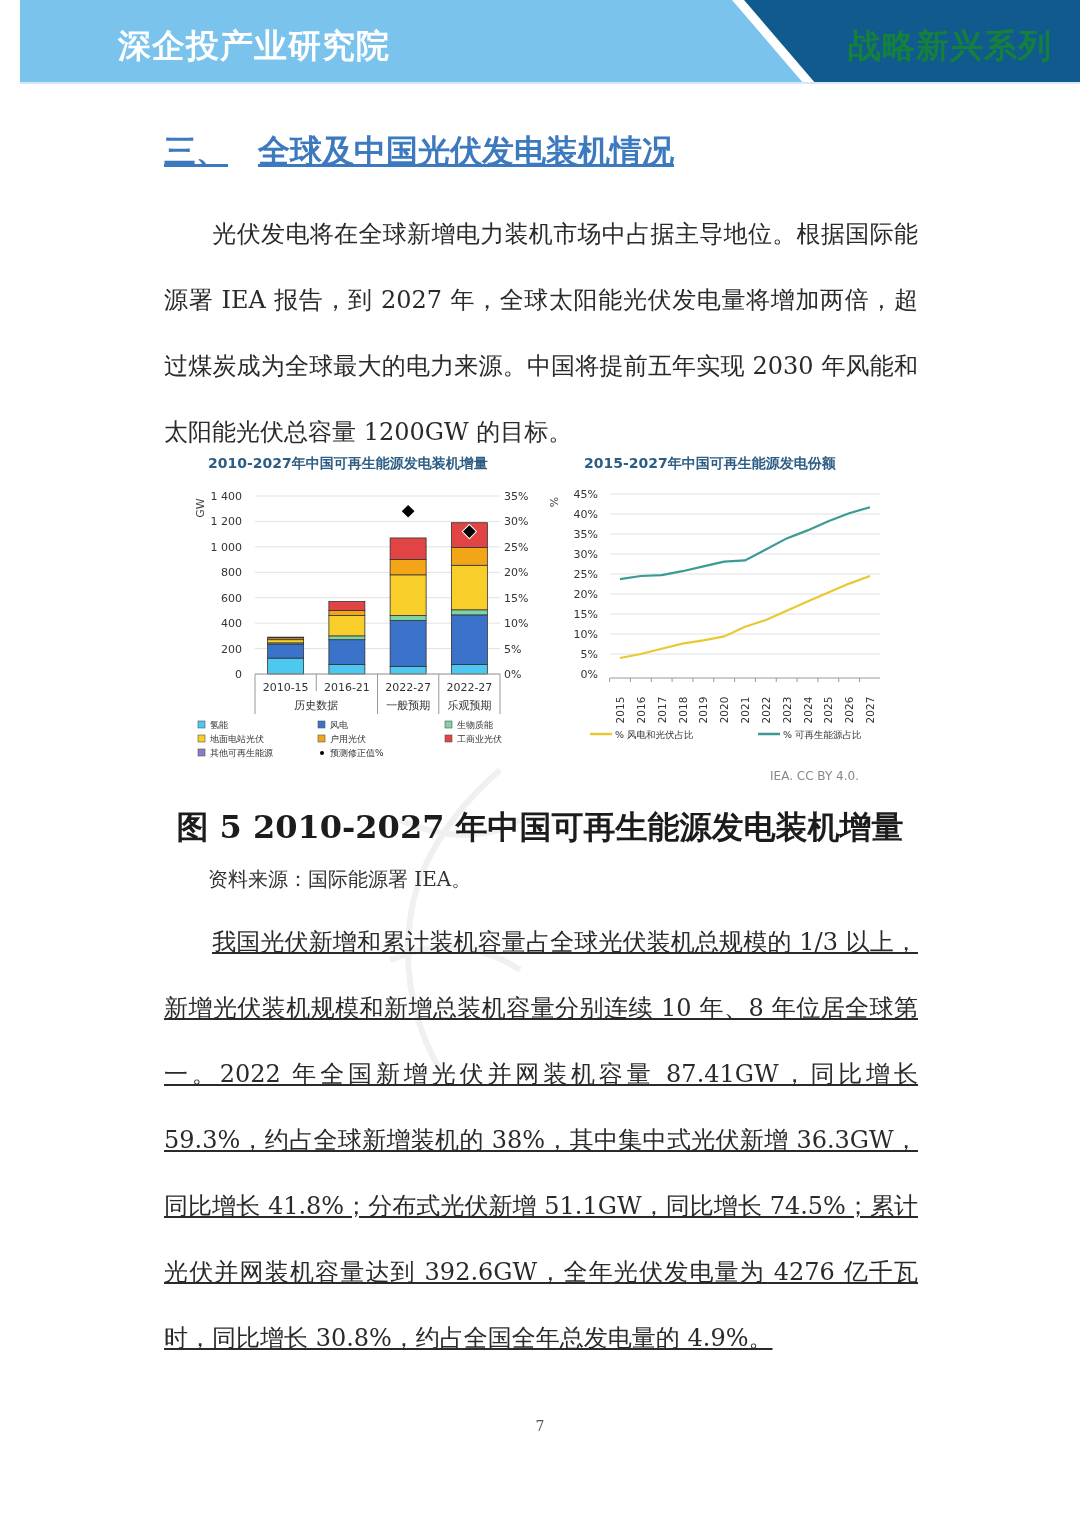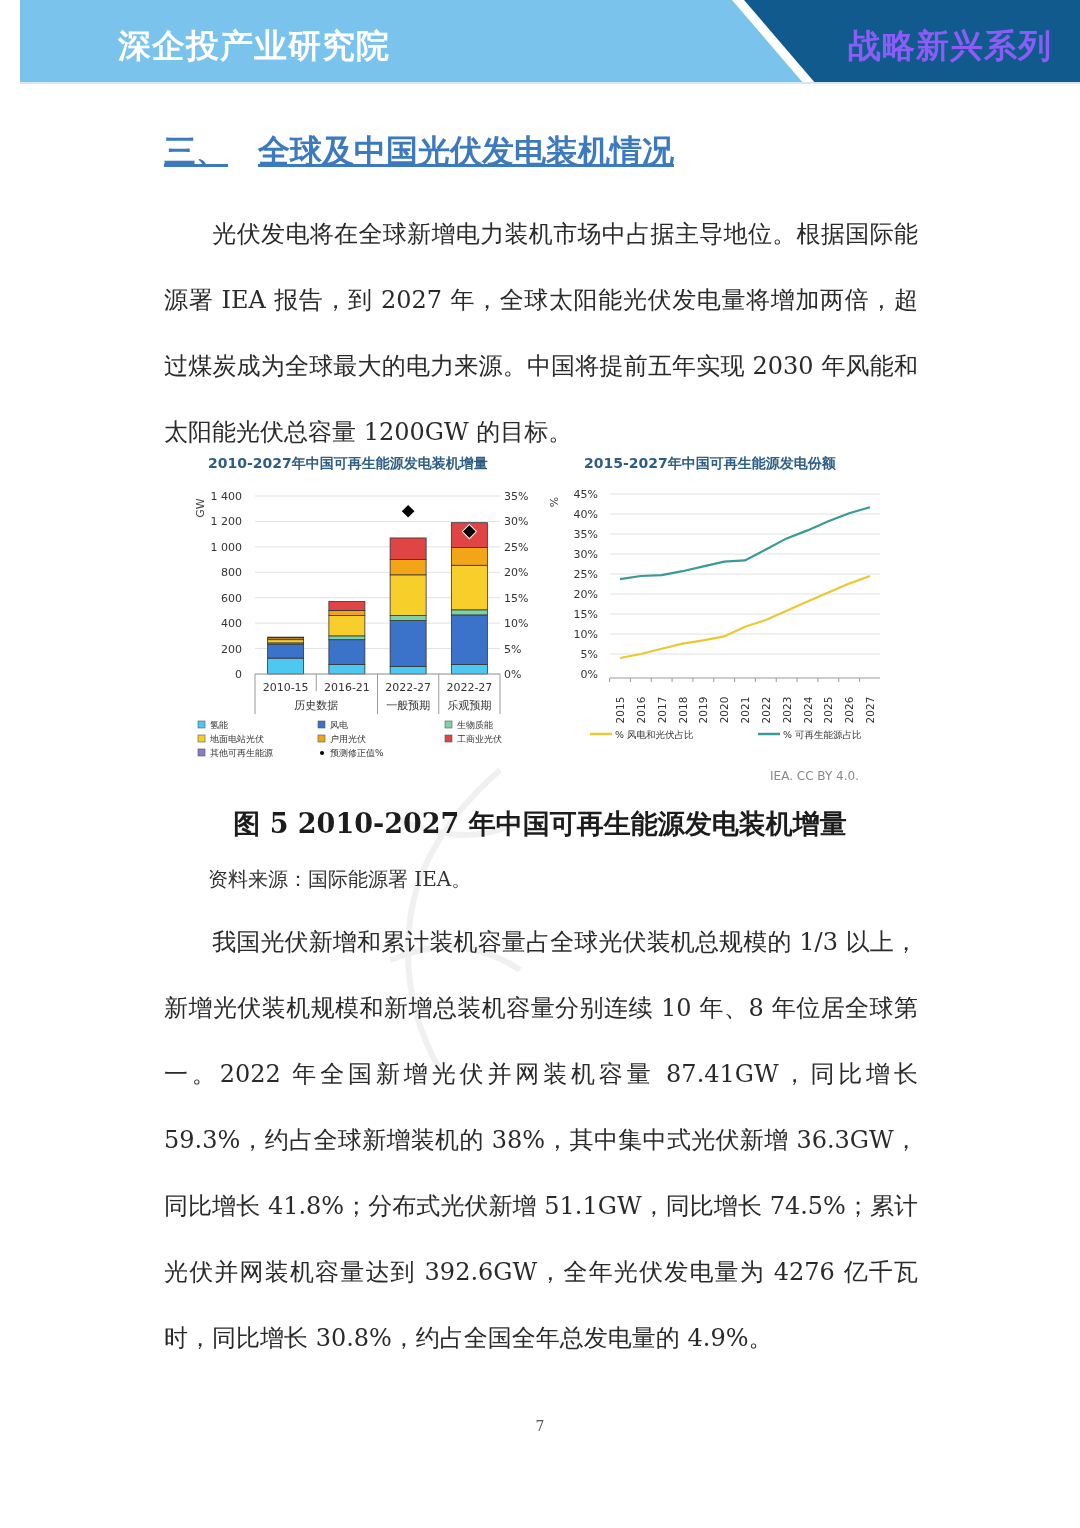--- a/index.html
+++ b/index.html
@@ -1,26 +1,26 @@
 <!DOCTYPE html>
 <html><head>
 <meta charset="utf-8">
 <style>
   * { box-sizing: border-box; margin: 0; padding: 0; }
   body { width: 1080px; height: 1528px; background: #ffffff; font-family: "DejaVu Serif", "Liberation Serif", serif; color: #222; position: relative; overflow: hidden; }
   .header { position: absolute; left: 0; top: 0; width: 1080px; height: 84px; margin-left: 20px; }
   .header svg { position: absolute; left: 0; top: 0; }
   .header .org { position: absolute; left: 98px; top: 24px; font-family: "DejaVu Sans", "Liberation Sans", sans-serif; font-weight: bold; font-size: 33px; color: #ffffff; letter-spacing: 1px; }
-  .header .series { position: absolute; left: 828px; top: 24px; font-family: "DejaVu Sans", "Liberation Sans", sans-serif; font-weight: bold; font-size: 33px; color: #8b5cf6; letter-spacing: 1px; }
+  .header .series { position: absolute; left: 828px; top: 24px; font-family: "DejaVu Sans", "Liberation Sans", sans-serif; font-weight: bold; font-size: 33px; color: #15803d; letter-spacing: 1px; }
   .section-title { position: absolute; left: 164px; top: 130px; font-family: "DejaVu Sans", "Liberation Sans", sans-serif; font-weight: bold; font-size: 32px; color: #3c79be; text-decoration: underline; }
   .section-title .num { margin-right: 30px; }
   .para { position: absolute; left: 164px; width: 754px; font-size: 24px; line-height: 66px; color: #2a2a2a; text-align: justify; }
   .para .indent { display: inline-block; width: 48px; }
   .figure { position: absolute; left: 190px; top: 440px; width: 710px; height: 350px; }
-  .fig-caption { position: absolute; left: 0; width: 1080px; top: 806px; text-align: center; font-size: 27px; font-weight: bold; color: #1c1c1c; }
+  .fig-caption { position: absolute; left: 0; width: 1080px; top: 806px; text-align: center; font-size: 32px; font-weight: bold; color: #1c1c1c; }
   .fig-source { position: absolute; left: 208px; top: 866px; font-size: 20px; color: #333; text-align: right; }
   .page-num { position: absolute; left: 0; width: 1080px; top: 1418px; text-align: center; font-size: 14px; color: #555; }
   .chart-text { font-family: "DejaVu Sans", "Liberation Sans", sans-serif; }
   .watermark { position: absolute; left: 380px; top: 760px; width: 150px; height: 320px; opacity: 0.12; }
 </style>
 </head>
 <body>
 
 <div class="header">
   <svg width="1080" height="84">
@@ -188,17 +188,17 @@
 
 <svg class="watermark" viewBox="0 0 150 320">
   <path d="M120 10 Q40 80 30 160 Q20 240 60 310" stroke="#888" stroke-width="6" fill="none"></path>
   <path d="M20 60 Q90 90 140 60" stroke="#888" stroke-width="6" fill="none"></path>
   <path d="M10 200 Q80 170 140 210" stroke="#888" stroke-width="6" fill="none"></path>
 </svg>
 
 <div class="fig-caption">图 5   2010-2027 年中国可再生能源发电装机增量</div>
 <div class="fig-source">资料来源：国际能源署 IEA。</div>
 
-<div class="para" style="top: 909px;">
+<div class="para" style="top: 909px; text-decoration: underline;">
   <span class="indent"></span><span>我国光伏新增和累计装机容量占全球光伏装机总规模的 1/3 以上，新增光伏装机规模和新增总装机容量分别连续 10 年、8 年位居全球第一。2022 年全国新增光伏并网装机容量 87.41GW，同比增长 59.3%，约占全球新增装机的 38%，其中集中式光伏新增 36.3GW，同比增长 41.8%；分布式光伏新增 51.1GW，同比增长 74.5%；累计光伏并网装机容量达到 392.6GW，全年光伏发电量为 4276 亿千瓦时，同比增长 30.8%，约占全国全年总发电量的 4.9%。</span>
 </div>
 
 <div class="page-num">7</div>
 
 </body></html>

